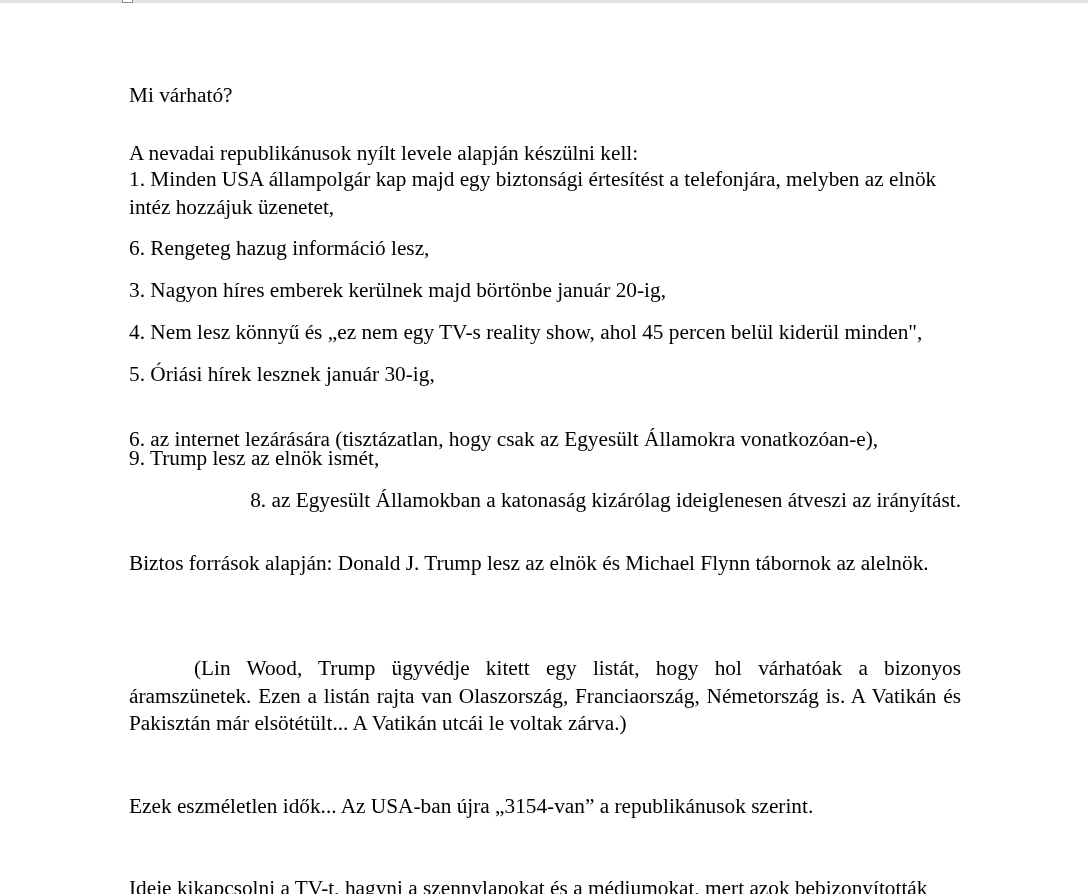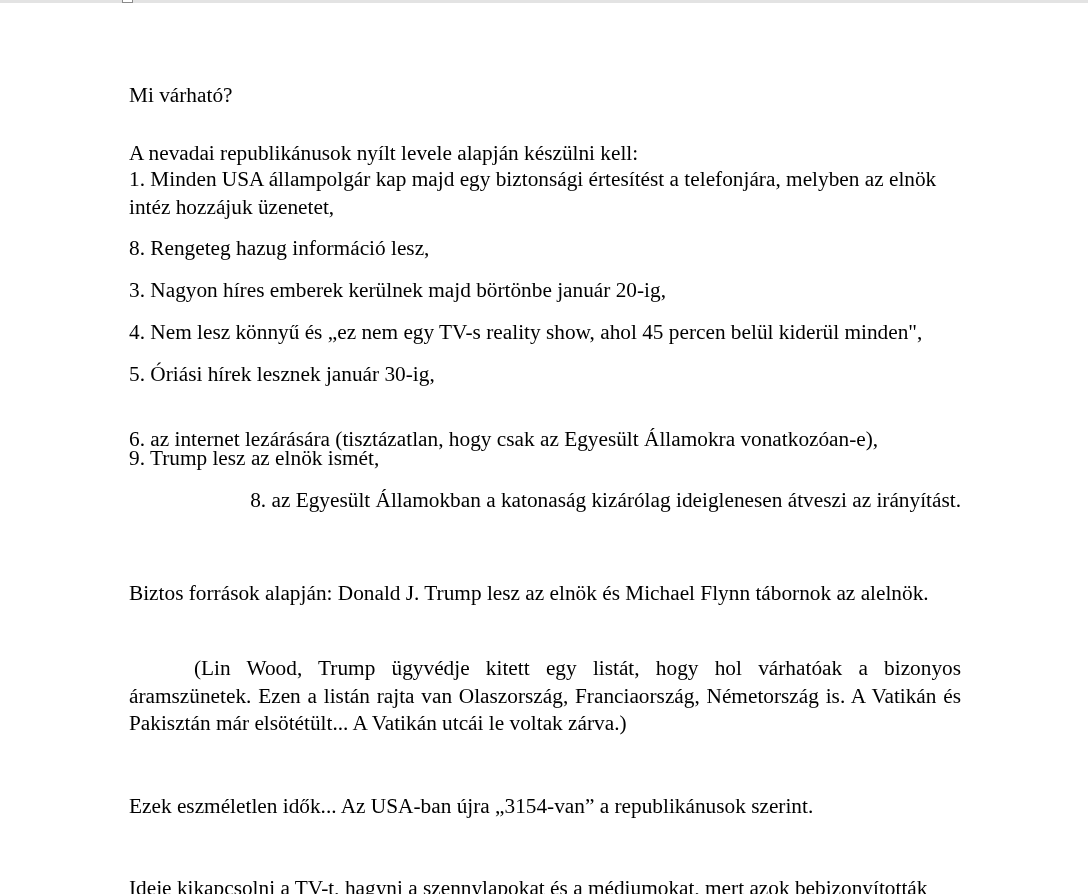--- a/index.html
+++ b/index.html
@@ -55,28 +55,28 @@
 <body>
 
 <div class="top-bar"></div>
 <div class="corner-marker"></div>
 
 <div class="page">
   <p class="p" style="top:82px;">Mi várható?</p>
   <p class="p" style="top:124px;margin-top:16px;">A nevadai republikánusok nyílt levele alapján készülni kell:</p>
 
   <p class="p" style="top:166px;">1. Minden USA állampolgár kap majd egy biztonsági értesítést a telefonjára, melyben az elnök intéz hozzájuk üzenetet,</p>
-  <p class="p" style="top:235px;">8. Rengeteg hazug információ lesz,</p>
+  <p class="p" style="top:235px;">6. Rengeteg hazug információ lesz,</p>
   <p class="p" style="top:277px;">3. Nagyon híres emberek kerülnek majd börtönbe január 20-ig,</p>
   <p class="p" style="top:319px; width:840px; white-space:nowrap;">4. Nem lesz könnyű és „ez nem egy TV-s reality show, ahol 45 percen belül kiderül minden",</p>
   <p class="p" style="top:361px;">5. Óriási hírek lesznek január 30-ig,</p>
   <p class="p" style="top:426px;">6. az internet lezárására (tisztázatlan, hogy csak az Egyesült Államokra vonatkozóan-e),</p>
   <p class="p" style="top:445px;">9. Trump lesz az elnök ismét,</p>
   <p class="p" style="top:487px;text-align:right;">8. az Egyesült Államokban a katonaság kizárólag ideiglenesen átveszi az irányítást.</p>
 
-  <p class="p" style="top:580px; width:840px; white-space:nowrap;">Biztos források alapján: Donald J. Trump lesz az elnök és Michael Flynn tábornok az alelnök.</p>
+  <p class="p" style="top:550px; width:840px; white-space:nowrap;">Biztos források alapján: Donald J. Trump lesz az elnök és Michael Flynn tábornok az alelnök.</p>
 
   <p class="p justify indent" style="top:655px;">(Lin Wood, Trump ügyvédje kitett egy listát, hogy hol várhatóak a bizonyos áramszünetek. Ezen a listán rajta van Olaszország, Franciaország, Németország is. A Vatikán és Pakisztán már elsötétült... A Vatikán utcái le voltak zárva.)</p>
 
   <p class="p" style="top:793px;">Ezek eszméletlen idők... Az USA-ban újra „3154-van” a republikánusok szerint.</p>
 
   <p class="p" style="top:875px; white-space:nowrap;">Ideje kikapcsolni a TV-t, hagyni a szennylapokat és a médiumokat, mert azok bebizonyították</p>
 </div>
 
 </body></html>

